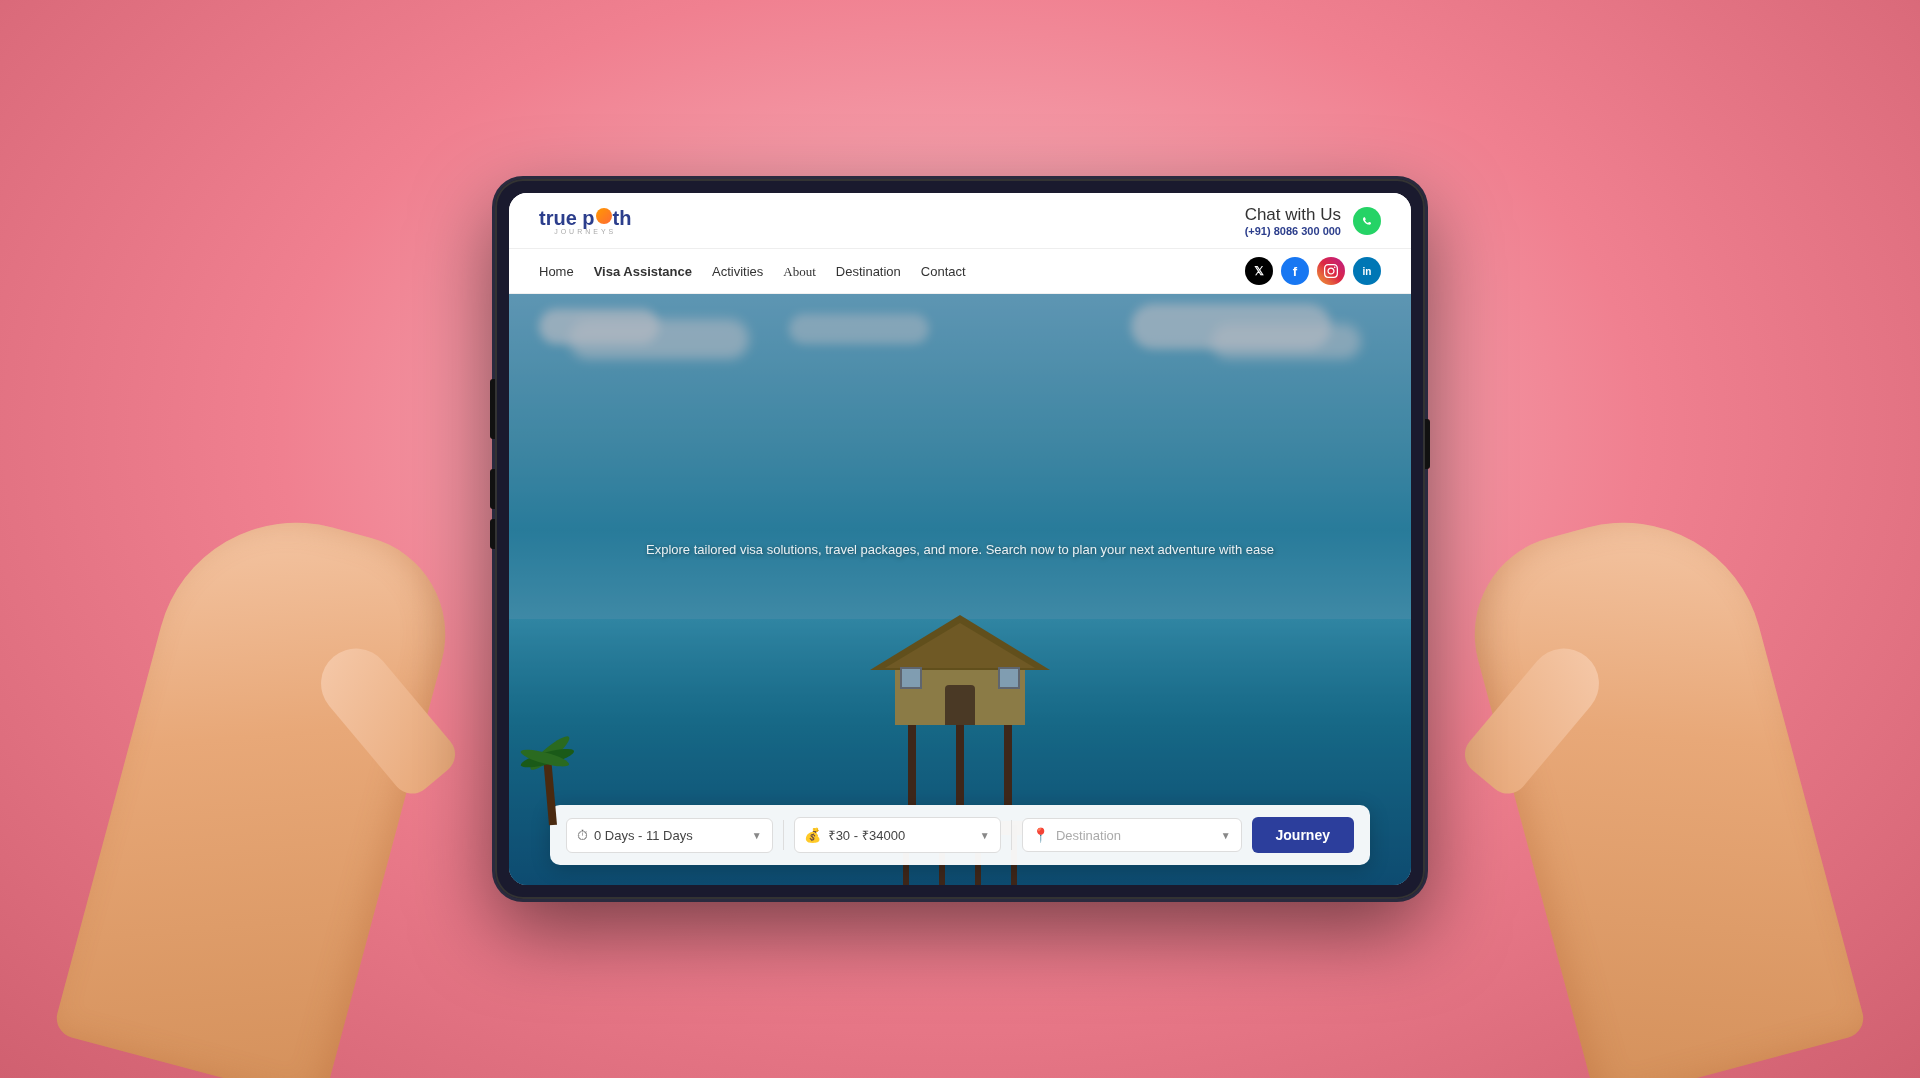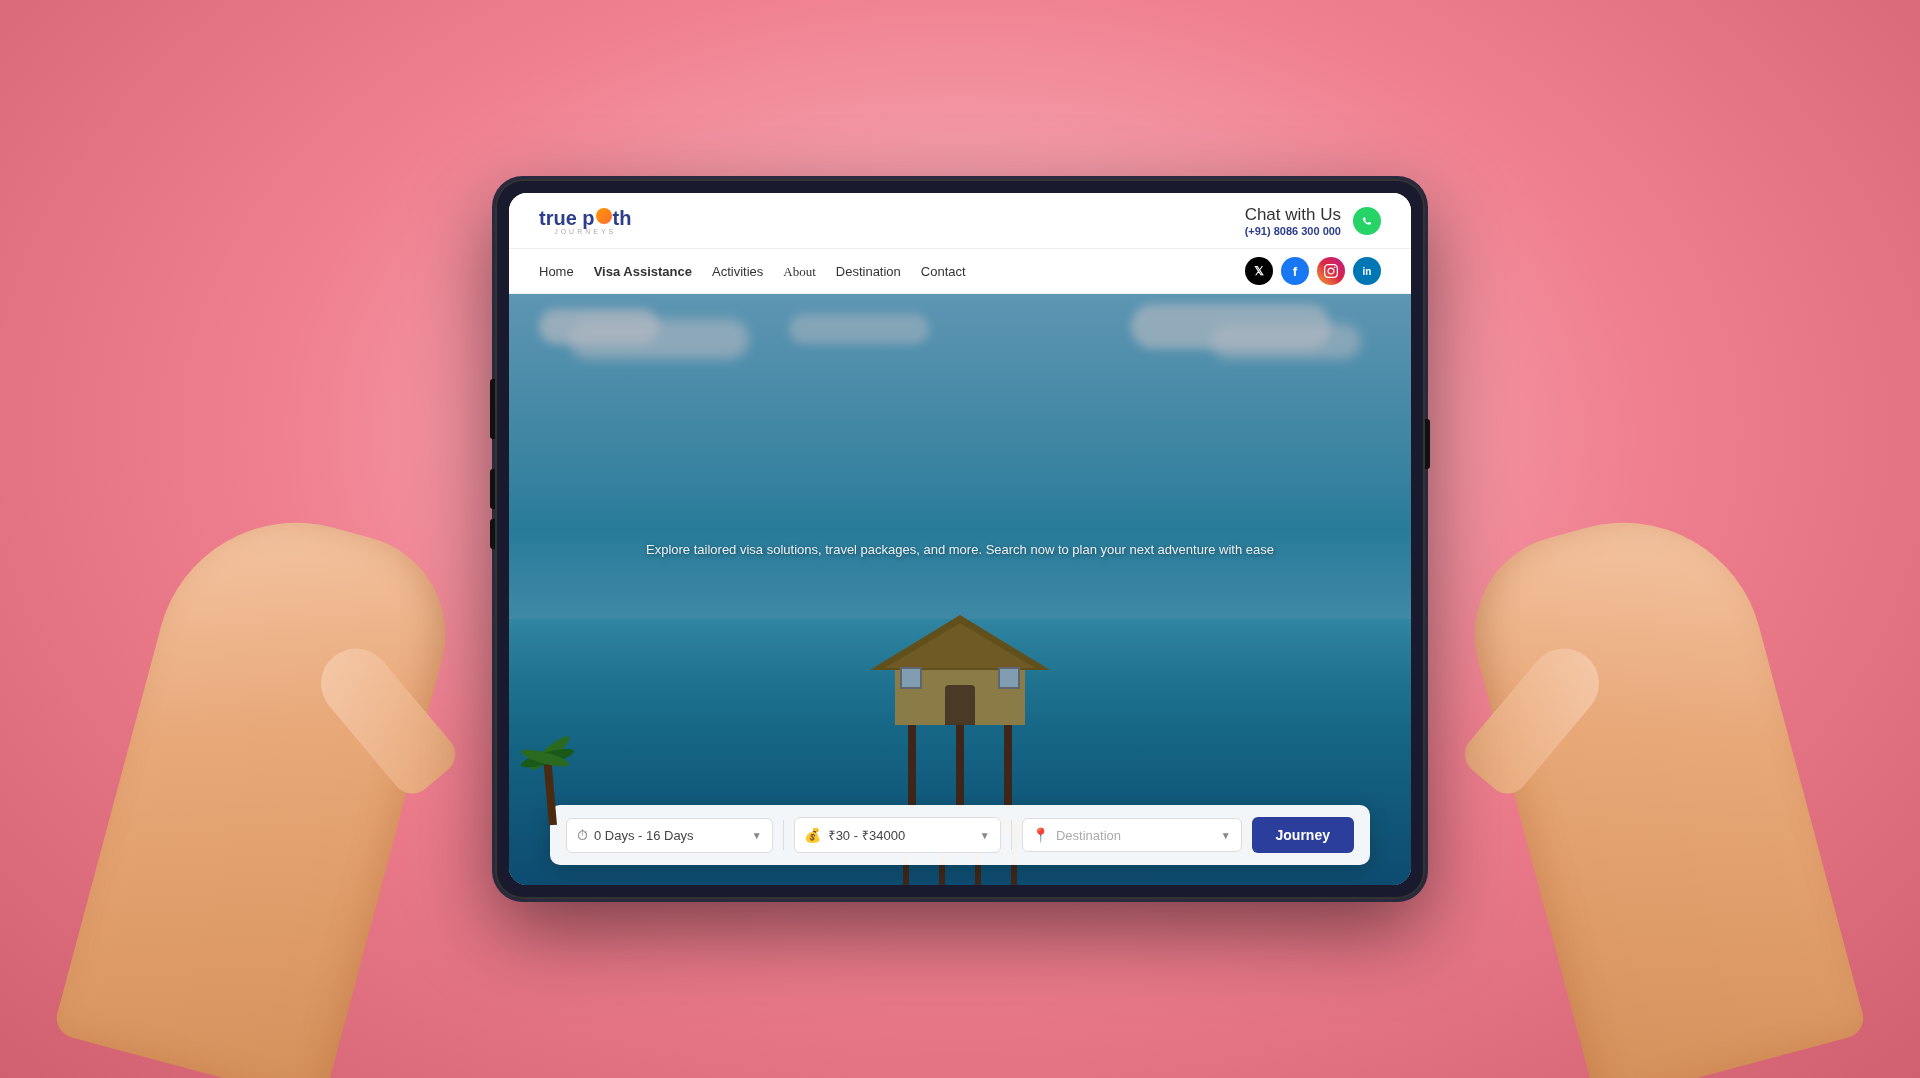--- a/index.html
+++ b/index.html
@@ -478,21 +478,21 @@
       <div style="position:absolute;inset:0;background:rgba(0,20,50,0.3);"></div>
 
       <div class="hero-content" style="margin-bottom:80px;">
         <p class="hero-subtitle">Explore tailored visa solutions, travel packages, and more. Search now to plan your next adventure with ease</p>
       </div>
 
       <div class="search-bar" style="position:absolute;bottom:20px;">
 
         <div class="search-field" style="min-width:200px;">
           <span class="search-field-icon">⏱</span>
-          <span class="search-field-text">0 Days - 16 Days</span>
+          <span class="search-field-text">0 Days - 11 Days</span>
           <span class="search-field-arrow">▼</span>
         </div>
 
         <div class="search-divider"></div>
 
         <div class="search-field" style="min-width:200px;">
           <span class="search-field-icon">💰</span>
           <span class="search-field-text">₹30 - ₹34000</span>
           <span class="search-field-arrow">▼</span>
         </div>

